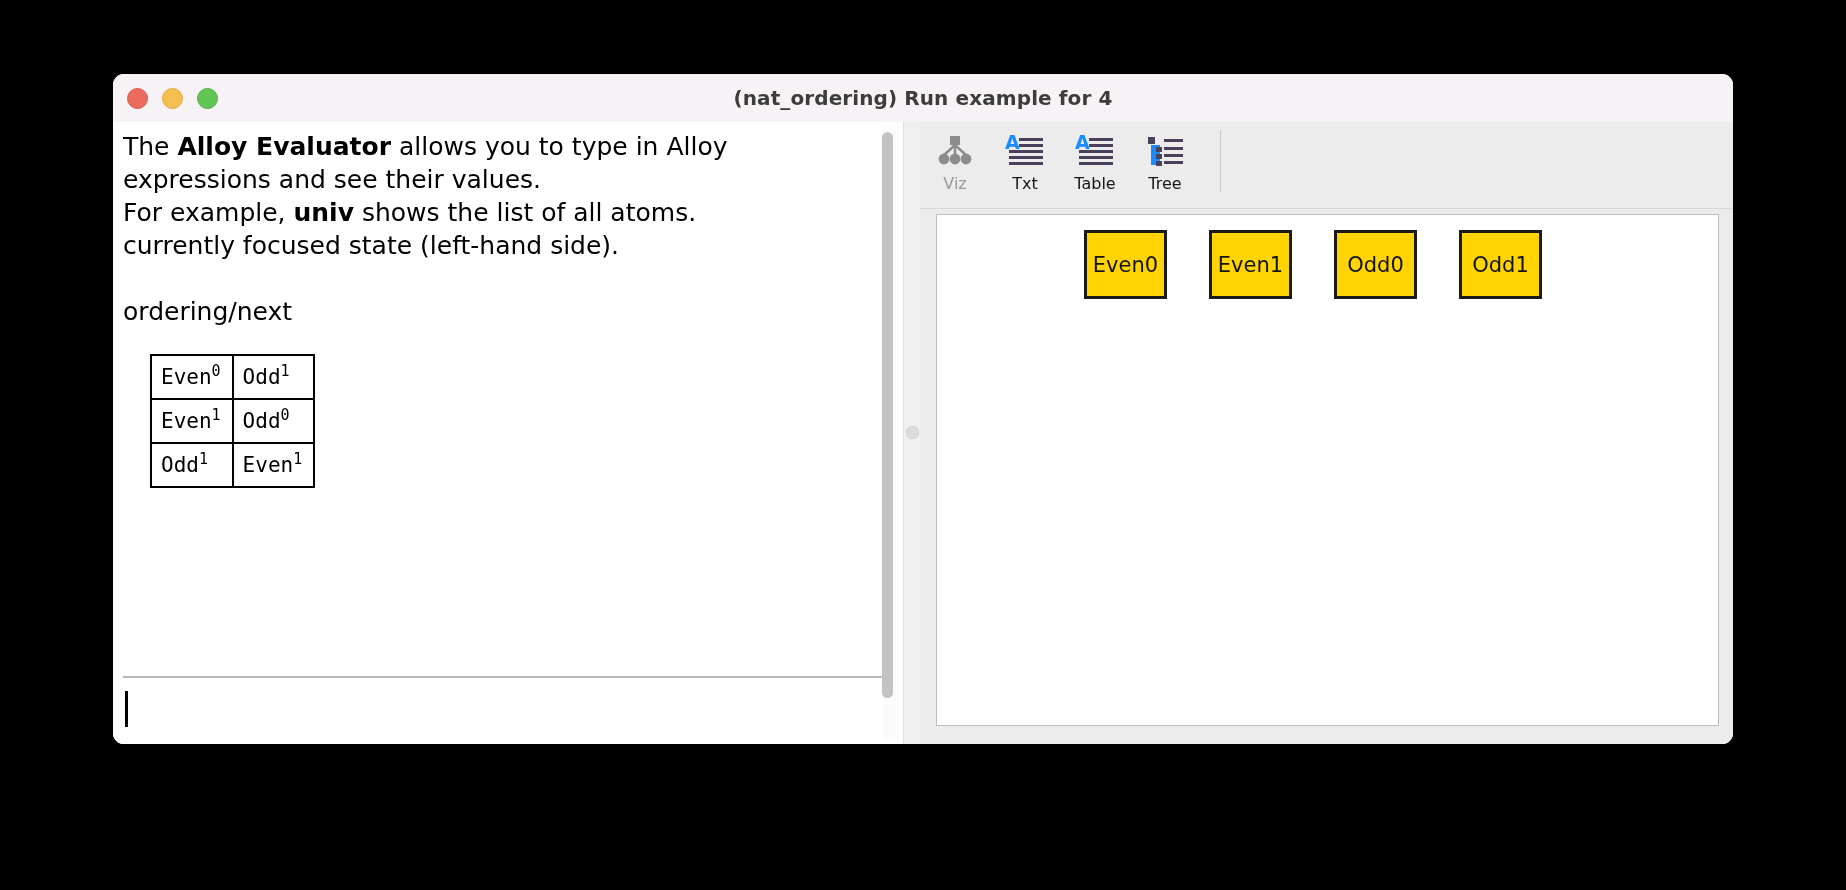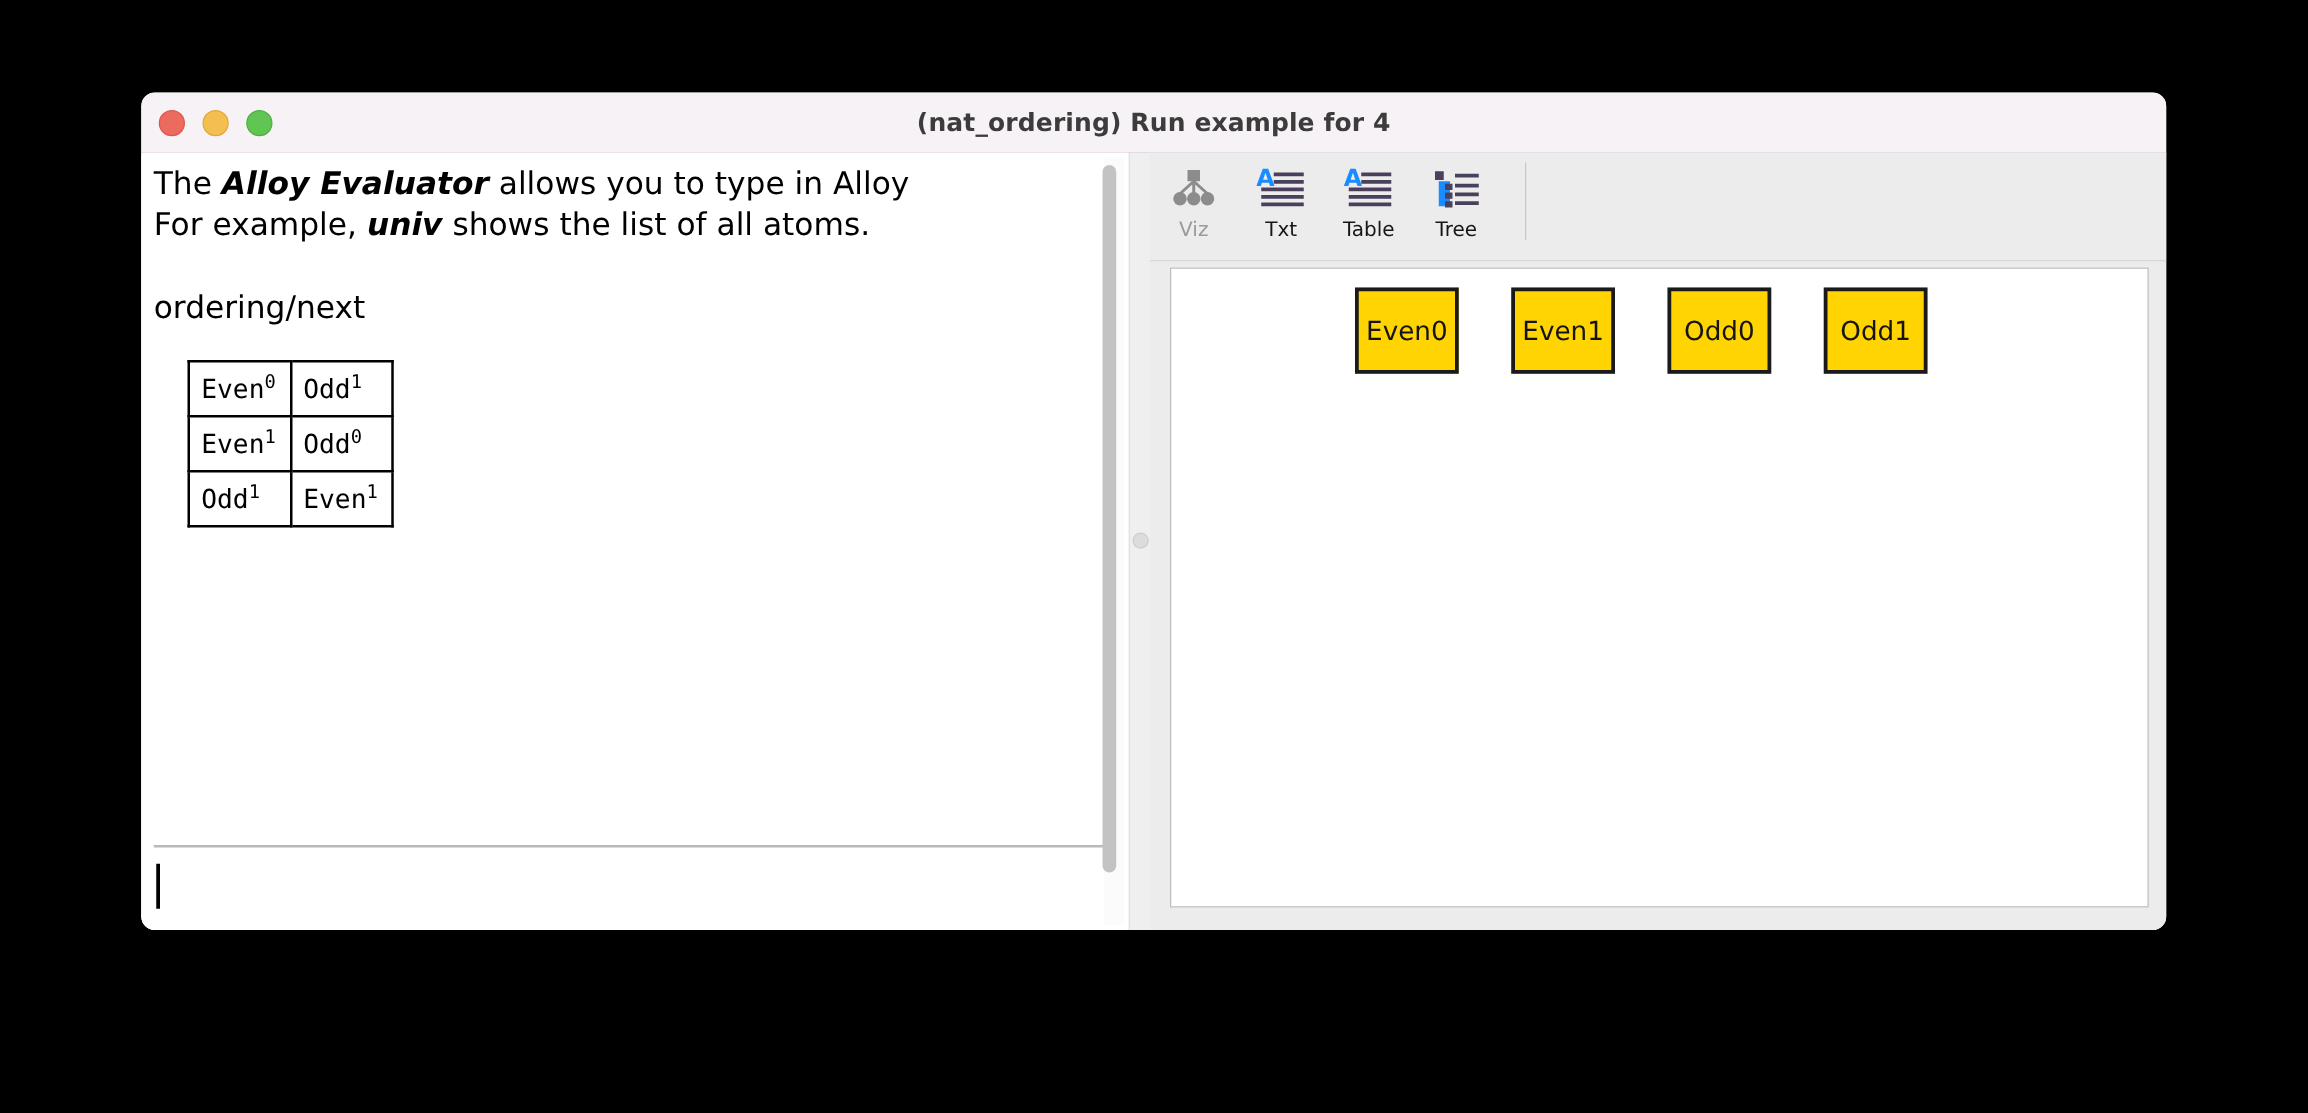--- a/index.html
+++ b/index.html
@@ -39,21 +39,21 @@
     position:absolute;left:0;top:0;width:790px;bottom:0;background:#ffffff;
     overflow:hidden;
   }
   #eval-output{
     position:absolute;left:10px;top:2px;right:22px;height:530px;
     padding:6px 4px 0 0;
     font-size:25px;line-height:33px;color:#000;
   }
   #eval-output p{margin:0;white-space:nowrap;}
   #eval-output p.gap{height:33px;}
-  #eval-output b{font-weight:bold;font-style:italic;}
+  #eval-output b{font-weight:bold;}
 
   
   table.result{
     border-collapse:collapse;margin-top:26px;margin-left:27px;
     font-family:"DejaVu Sans Mono","Liberation Mono",monospace;
     font-size:21px;
   }
   table.result td{
     border:2px solid #000;padding:7px 11px 7px 9px;
     color:#000;white-space:nowrap;line-height:28px;
@@ -138,21 +138,23 @@
     <div id="window-title">(nat_ordering) Run example for 4</div>
   </div>
 
   <div id="content">
 
     <div id="left-pane">
 
       <div id="eval-output">
         <div id="help-text">
             <p><span>The </span><b>Alloy Evaluator</b><span> allows you to type in Alloy</span></p>
+            <p><span>expressions and see their values.</span></p>
             <p><span>For example, </span><b>univ</b><span> shows the list of all atoms.</span></p>
+            <p><span>currently focused state (left-hand side).</span></p>
           </div>
         <p class="gap"></p>
         <p>ordering/next</p>
         <table class="result" id="result-table">
           <tbody>
               <tr>
                 <td>Even<sup>0</sup></td>
                 <td>Odd<sup>1</sup></td>
               </tr>
               <tr>

